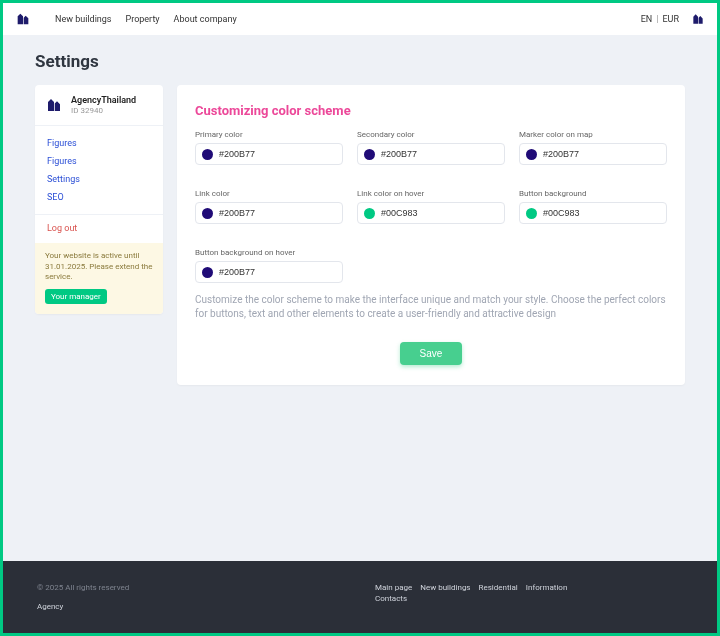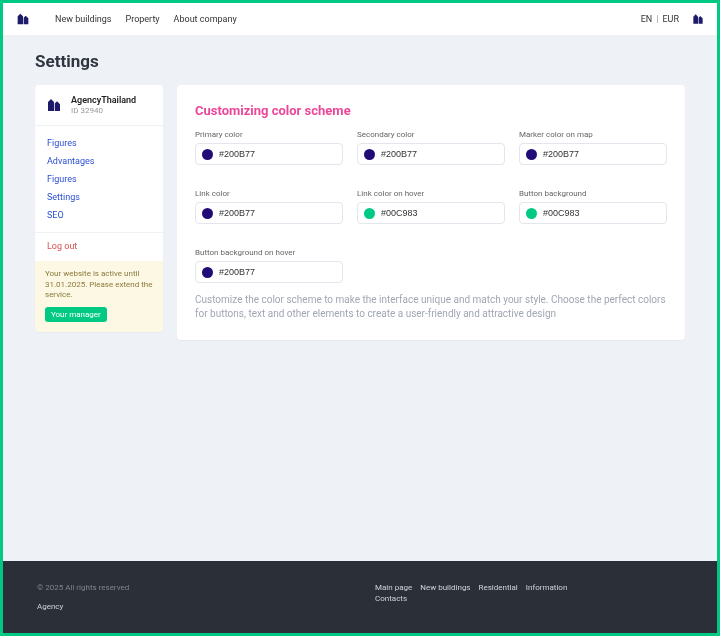--- a/index.html
+++ b/index.html
@@ -95,21 +95,20 @@
               <path fill="#1e1b6b" d="M4 20V8l4-4 4 4v12H4zm9 0V10l3-3 4 4v9h-7z"></path>
             </svg>
         </div>
         <div class="names">
           <div class="pname">AgencyThailand</div>
           <div class="pid">ID 32940</div>
         </div>
       </div>
       <div class="side-nav">
         <a>Figures</a>
-        <a>Advantages</a>
         <a>Figures</a>
         <a>Settings</a>
         <a>SEO</a>
       </div>
       <div class="side-logout">
         <a>Log out</a>
       </div>
       <div class="side-notice">
         <div class="msg">
           <span>Your website is active until 31.01.2025.</span>
@@ -169,20 +168,23 @@
             <div class="lbl">Button background on hover</div>
             <div class="color-input">
               <span class="swatch" style="background: rgb(32, 11, 119);"></span>
               <input value="#200B77" style="">
             </div>
           </div>
         </div>
 
       <div class="help-text">Customize the color scheme to make the interface unique and match your style. Choose the perfect colors for buttons, text and other elements to create a user-friendly and attractive design</div>
 
+      <div class="save-row">
+        <button class="save-btn">Save</button>
+      </div>
     </div>
 
   </div>
 </div>
 
 <div class="footer">
   <div class="col">
     <div class="copyright">© 2025 All rights reserved</div>
     <div class="agency">Agency</div>
   </div>

